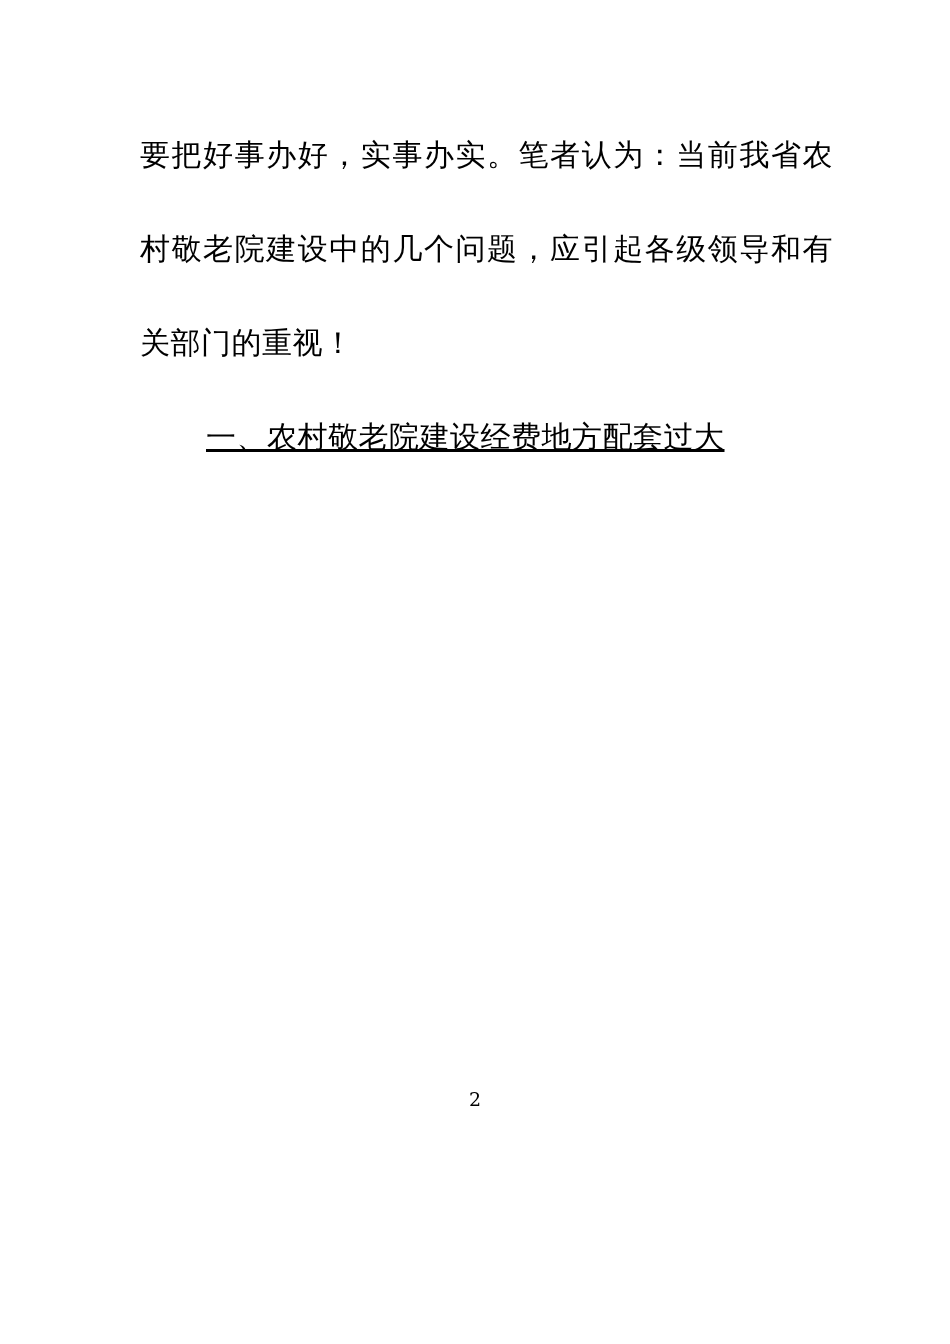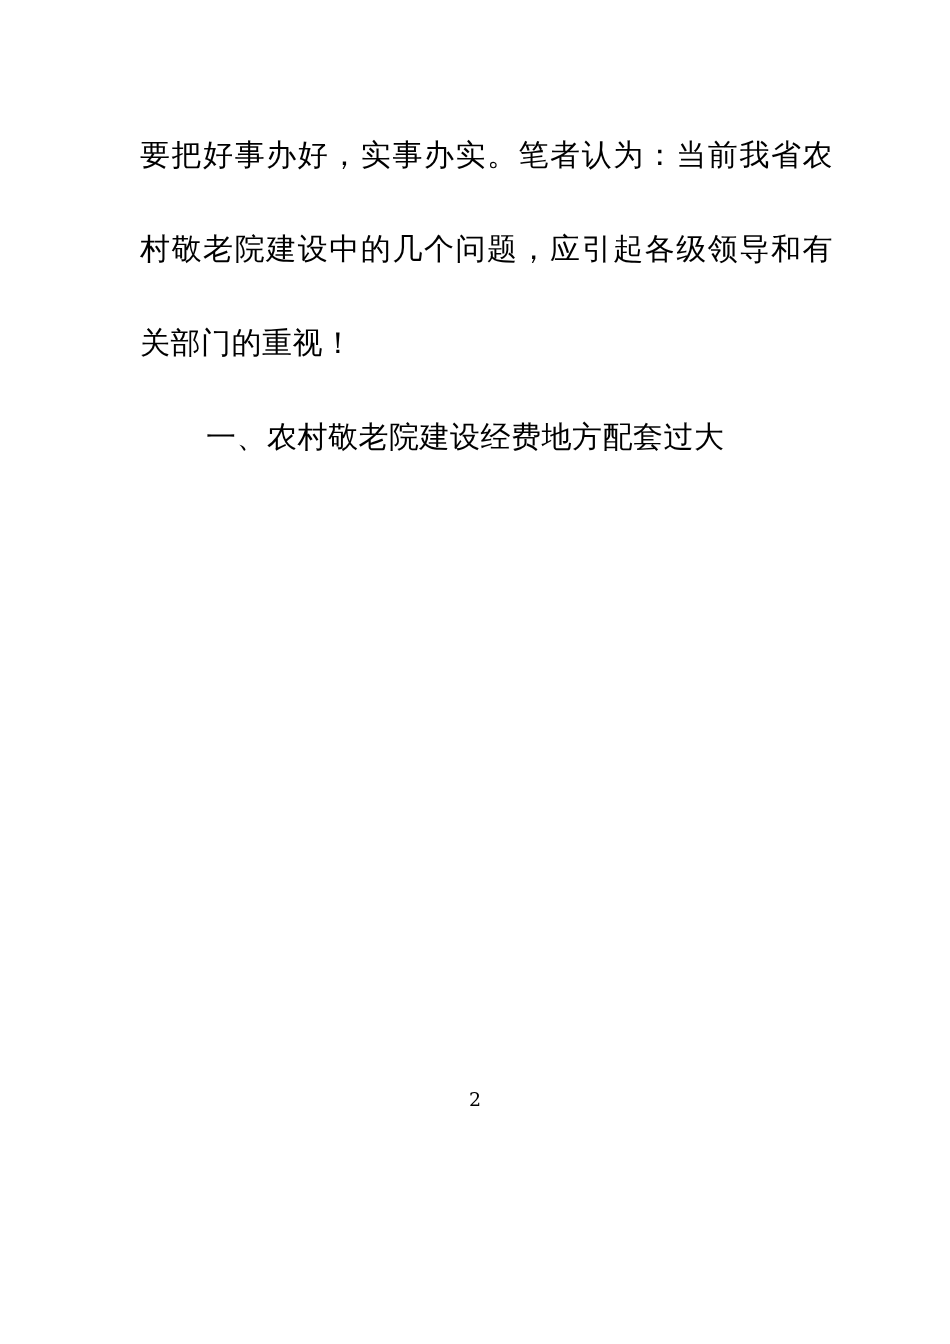--- a/index.html
+++ b/index.html
@@ -28,20 +28,21 @@
     letter-spacing: 0.5px;
     text-align: justify;
     text-justify: inter-ideograph;
   }
   .para {
     margin: 0;
     text-indent: 0;
   }
   .para.indent {
     text-indent: 66px;
+    text-decoration: underline;
   }
   .page-number {
     position: absolute;
     left: 0;
     right: 0;
     bottom: 78px;
     text-align: center;
     font-size: 19px;
     font-family: "DejaVu Serif", "Liberation Serif", serif;
     color: #000000;

